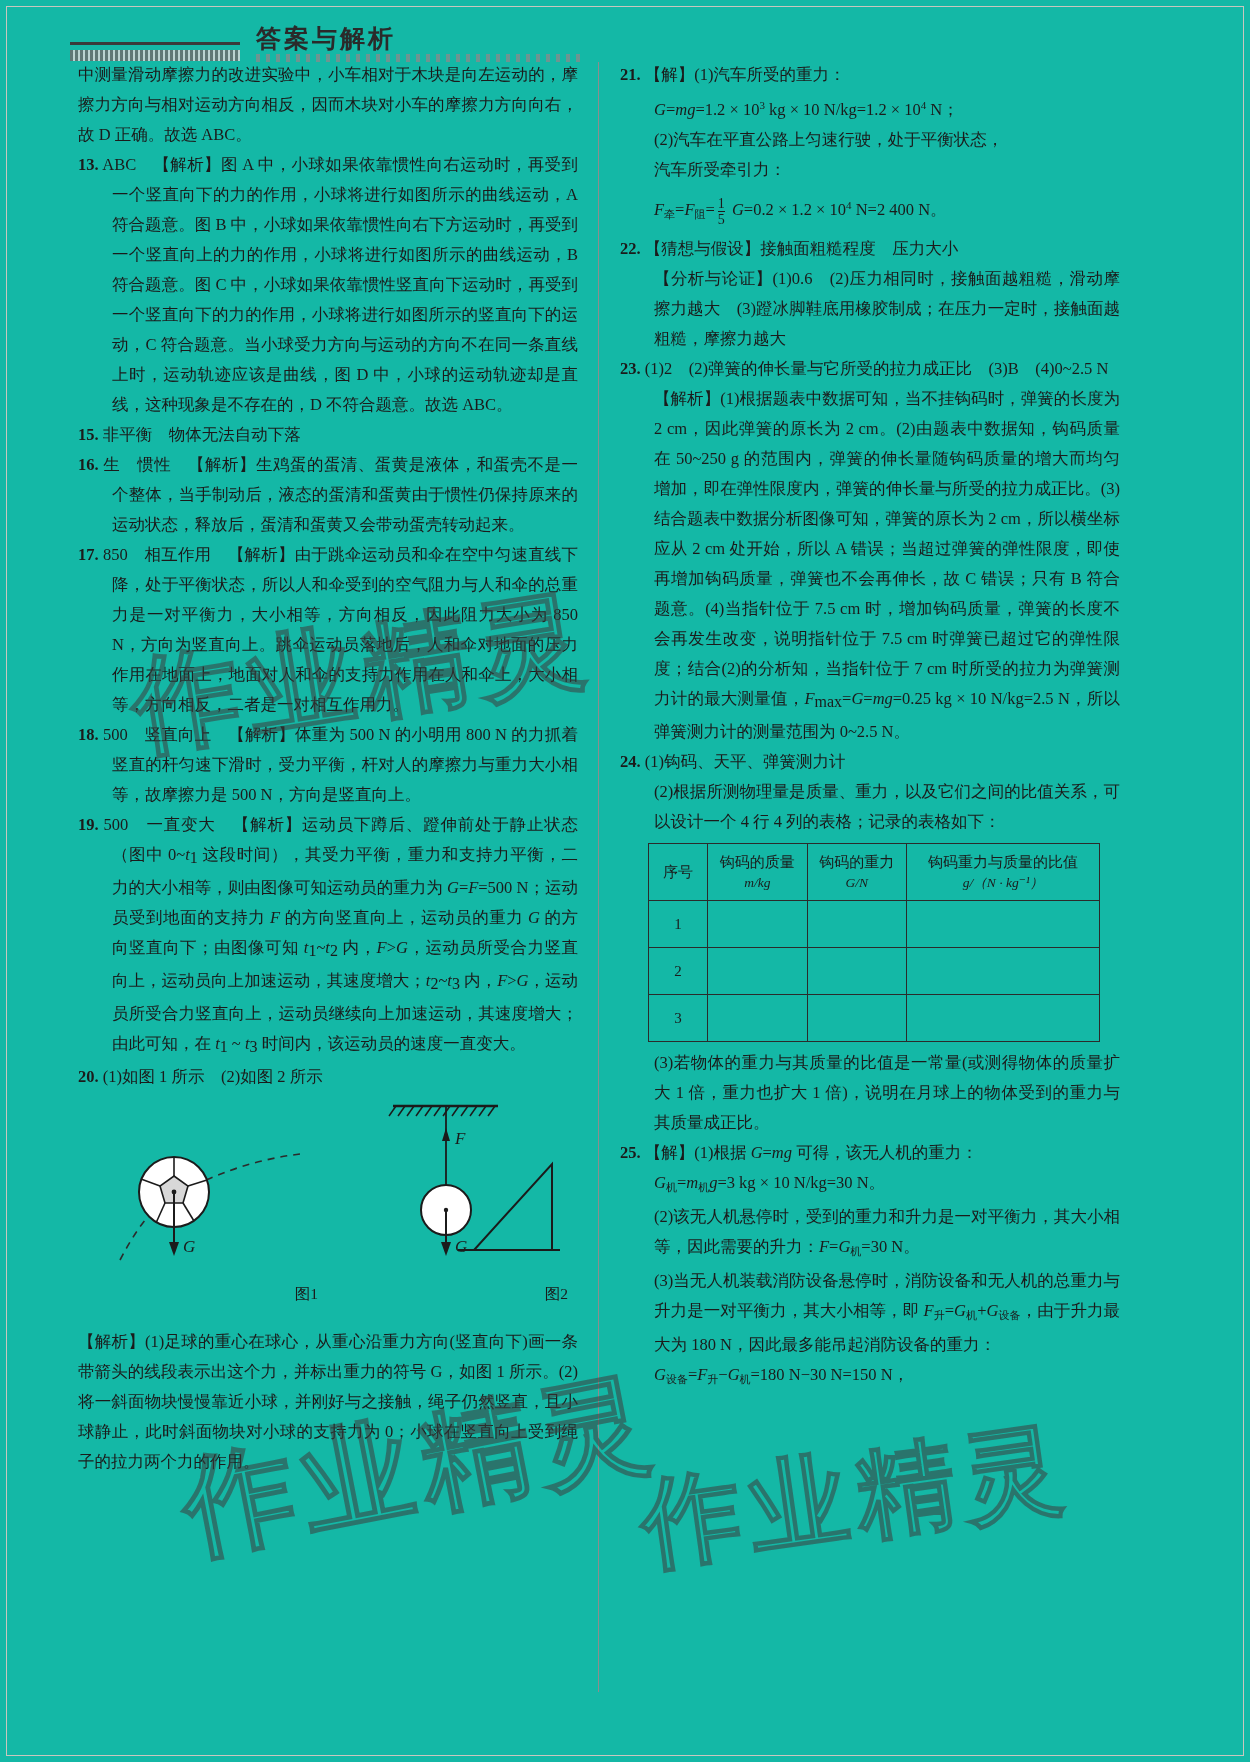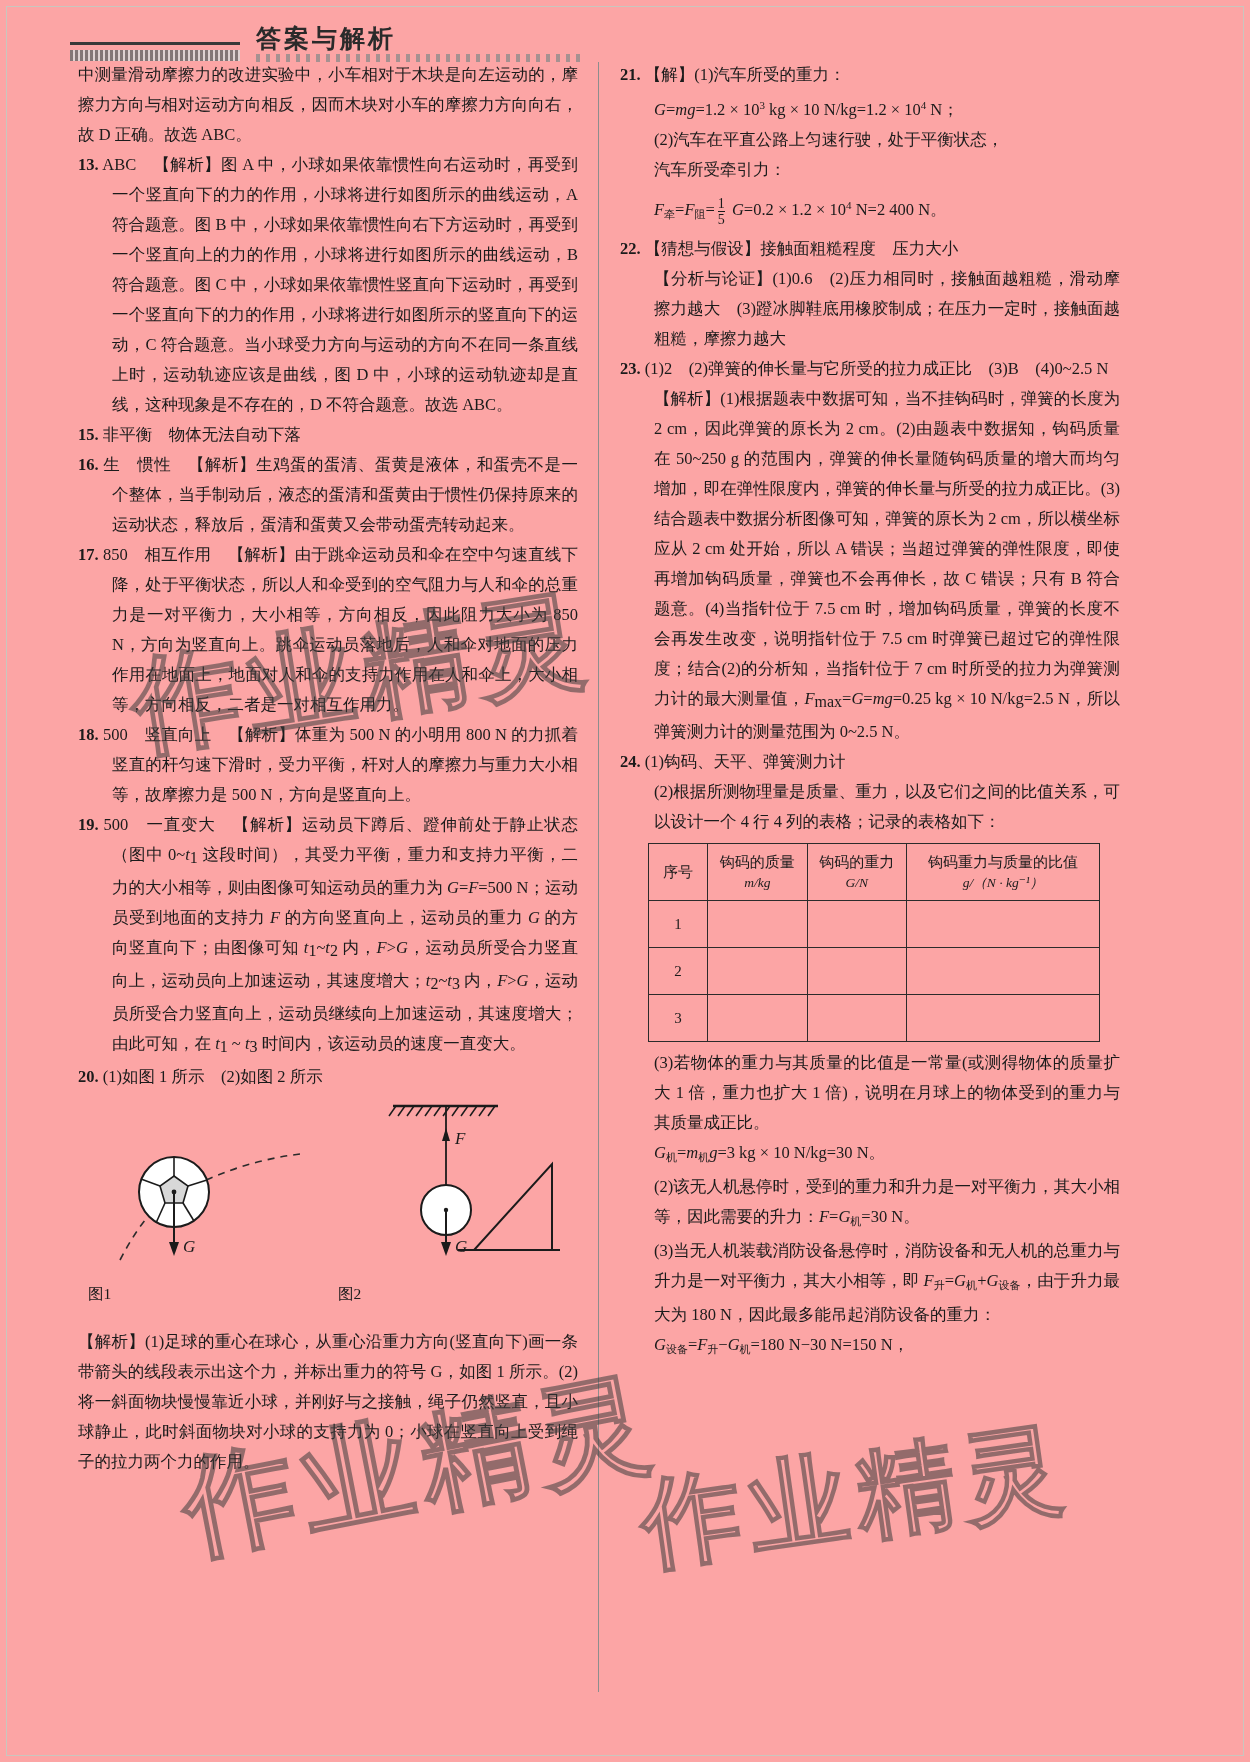--- a/index.html
+++ b/index.html
@@ -7,21 +7,21 @@
     width:1250px;height:1762px;
     background:#fdfdfb;
     font-family:"Liberation Serif","DejaVu Serif",serif;
     color:#1b1b1b;
     position:relative;
     overflow:hidden;
   }
   
   .page{
     position:absolute;inset:0;
-    background:#fca5a5;
+    background:#14b8a6;
   }
   .page-border{
     position:absolute;left:6px;top:6px;right:6px;bottom:6px;
     border:1px solid #c9c6be;
   }
   
   .header{
     position:absolute;left:70px;top:18px;right:70px;height:44px;
   }
   .header-rule{
@@ -62,21 +62,21 @@
   .sub{font-size:16px;vertical-align:-3px;}
   .sup{font-size:11px;vertical-align:6px;}
   .subcn{font-size:11px;vertical-align:-3px;}
   .frac{
     display:inline-block;vertical-align:middle;
     text-align:center;font-size:14px;line-height:15px;margin:0 3px;
   }
   .frac .n{display:block;}
   .frac .d{display:block;border-top:1.3px solid #1b1b1b;}
   .figcap{
-    text-align:left;font-size:15.5px;margin-top:2px;
+    text-align:right;font-size:15.5px;margin-top:2px;
   }
   .figs{display:flex;justify-content:space-around;align-items:flex-end;}
   .figbox{width:230px;position:relative;}
   
   table.gt{
     border-collapse:collapse;width:452px;margin:6px 0 6px 28px;
     font-size:15px;line-height:20px;
   }
   table.gt td,table.gt th{
     border:1px solid #2b2b2b;text-align:center;font-weight:normal;
@@ -291,20 +291,24 @@
           <td class="idx">3</td>
           <td></td>
           <td></td>
           <td></td>
         </tr>
       </tbody>
     </table>
 
     <div class="p ind">(3)若物体的重力与其质量的比值是一常量(或测得物体的质量扩大 1 倍，重力也扩大 1 倍)，说明在月球上的物体受到的重力与其质量成正比。</div>
 
+    <div class="p hang">
+      <span class="num">25.</span>
+      <span>【解】(1)根据 <i>G</i>=<i>mg</i> 可得，该无人机的重力：</span>
+    </div>
     <div class="p ind"><i>G</i><span class="subcn">机</span>=<i>m</i><span class="subcn">机</span><i>g</i>=3 kg × 10 N/kg=30 N。</div>
     <div class="p ind">(2)该无人机悬停时，受到的重力和升力是一对平衡力，其大小相等，因此需要的升力：<i>F</i>=<i>G</i><span class="subcn">机</span>=30 N。</div>
     <div class="p ind">(3)当无人机装载消防设备悬停时，消防设备和无人机的总重力与升力是一对平衡力，其大小相等，即 <i>F</i><span class="subcn">升</span>=<i>G</i><span class="subcn">机</span>+<i>G</i><span class="subcn">设备</span>，由于升力最大为 180 N，因此最多能吊起消防设备的重力：</div>
     <div class="p ind"><i>G</i><span class="subcn">设备</span>=<i>F</i><span class="subcn">升</span>−<i>G</i><span class="subcn">机</span>=180 N−30 N=150 N，</div>
   </div>
 
   <div class="wm wm1">作业精灵</div>
   <div class="wm wm2">作业精灵</div>
   <div class="wm wm3">作业精灵</div>
 </div>

